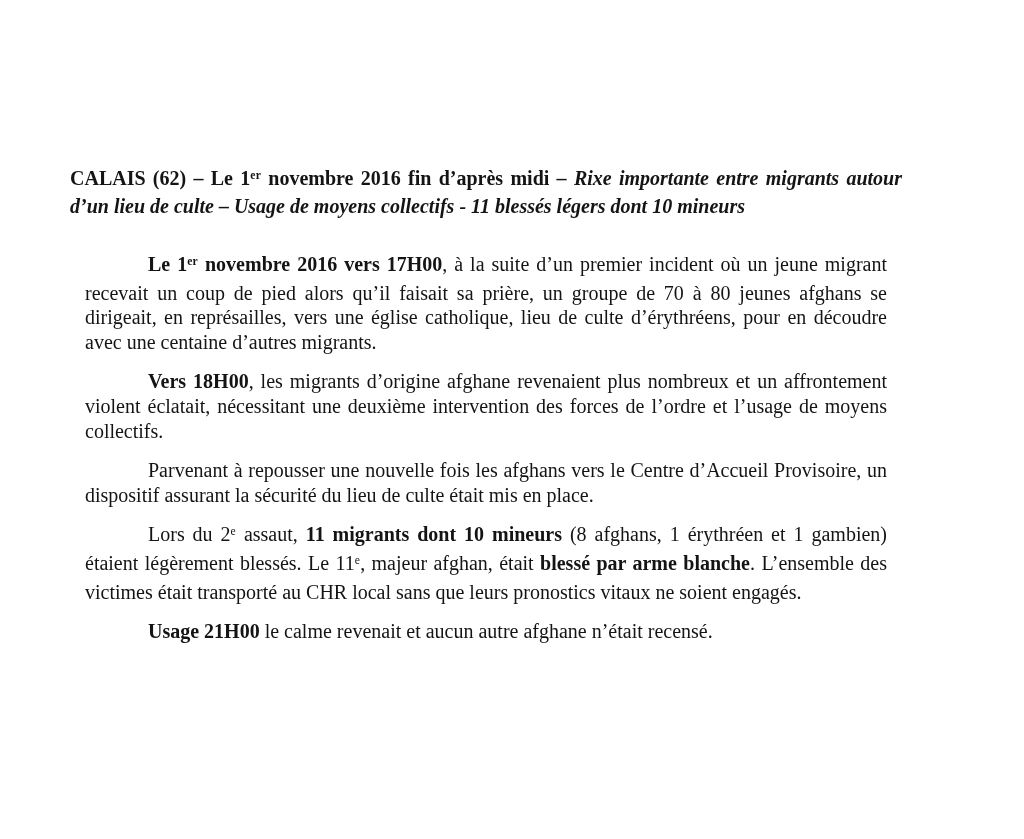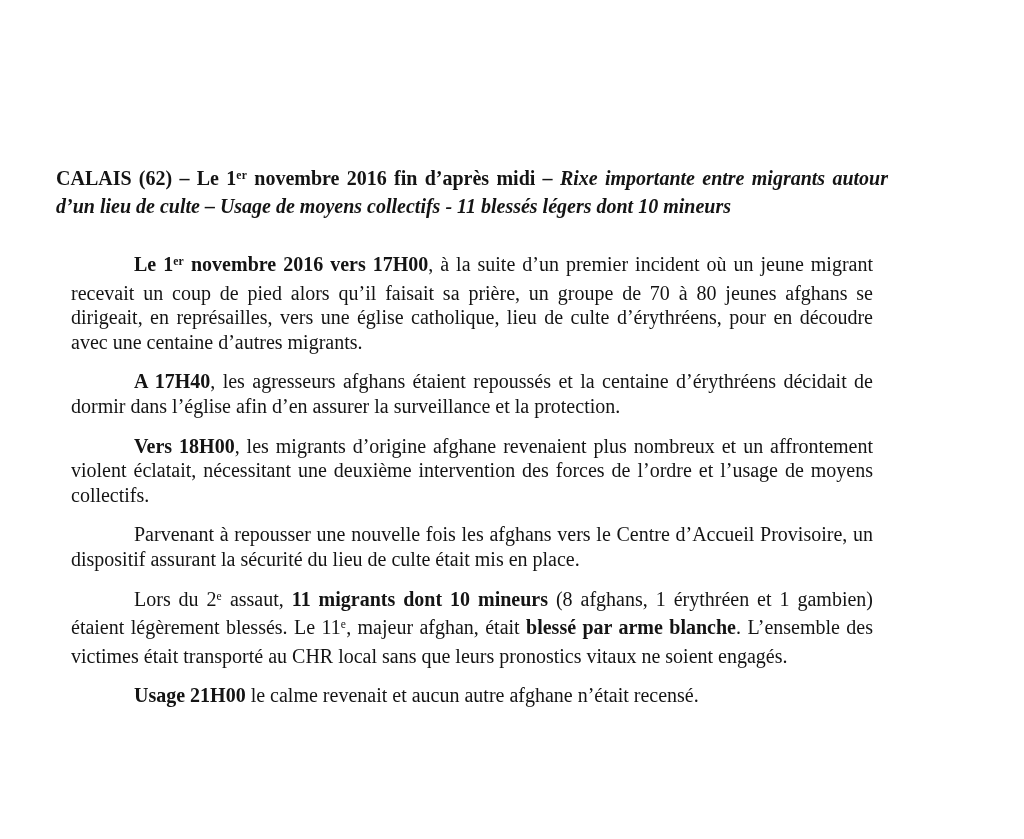--- a/index.html
+++ b/index.html
@@ -7,21 +7,21 @@
     width: 1024px;
     height: 839px;
     background: #ffffff;
     position: relative;
     overflow: hidden;
     font-family: "Liberation Serif", "DejaVu Serif", serif;
     color: #141414;
   }
   .page {
     position: absolute;
-    left: 56px;
+    left: 70px;
     top: 166px;
     width: 832px;
   }
   .doc-title {
     font-size: 20px;
     line-height: 25px;
     font-weight: 700;
     text-align: justify;
     margin: 0 0 33px 0;
   }
@@ -42,19 +42,18 @@
     letter-spacing: 0.02em;
   }
 </style>
 </head>
 <body>
 
 <div class="page">
   <h1 class="doc-title"><span class="run b">CALAIS (62) – Le 1</span><span class="run b sup">er</span><span class="run b"> novembre 2016 fin d’après midi – </span><span class="run b i">Rixe importante entre migrants autour d’un lieu de culte – Usage de moyens collectifs - 11 blessés légers dont 10 mineurs</span></h1>
   <div class="doc-body">
       <p><span class="run b">Le 1</span><span class="run b sup">er</span><span class="run b"> novembre 2016 vers 17H00</span><span class="run">, à la suite d’un premier incident où un jeune migrant recevait un coup de pied alors qu’il faisait sa prière, un groupe de 70 à 80 jeunes afghans se dirigeait, en représailles, vers une église catholique, lieu de culte d’érythréens, pour en découdre avec une centaine d’autres migrants.</span></p>
-      <p><span class="run b">A 17H40</span><span class="run">, les agresseurs afghans étaient repoussés et la centaine d’érythréens décidait de dormir dans l’église afin d’en assurer la surveillance et la protection.</span></p>
       <p><span class="run b">Vers 18H00</span><span class="run">, les migrants d’origine afghane revenaient plus nombreux et un affrontement violent éclatait, nécessitant une deuxième intervention des forces de l’ordre et l’usage de moyens collectifs.</span></p>
       <p><span class="run">Parvenant à repousser une nouvelle fois les afghans vers le Centre d’Accueil Provisoire, un dispositif assurant la sécurité du lieu de culte était mis en place.</span></p>
       <p><span class="run">Lors du 2</span><span class="run sup">e</span><span class="run"> assaut, </span><span class="run b">11 migrants dont 10 mineurs</span><span class="run"> (8 afghans, 1 érythréen et 1 gambien) étaient légèrement blessés. Le 11</span><span class="run sup">e</span><span class="run">, majeur afghan, était </span><span class="run b">blessé par arme blanche</span><span class="run">. L’ensemble des victimes était transporté au CHR local sans que leurs pronostics vitaux ne soient engagés.</span></p>
       <p><span class="run b">Usage 21H00</span><span class="run"> le calme revenait et aucun autre afghane n’était recensé.</span></p>
     </div>
 </div>
 
 </body></html>

